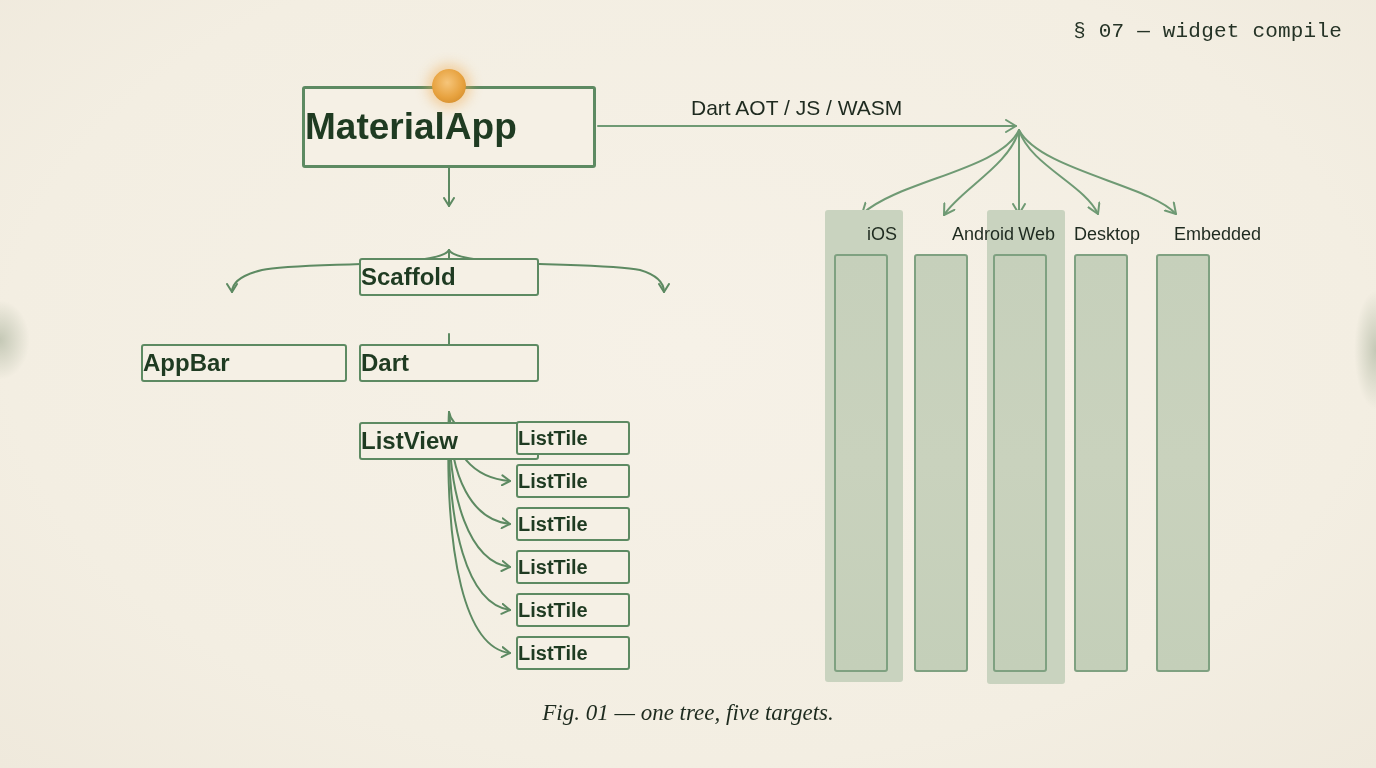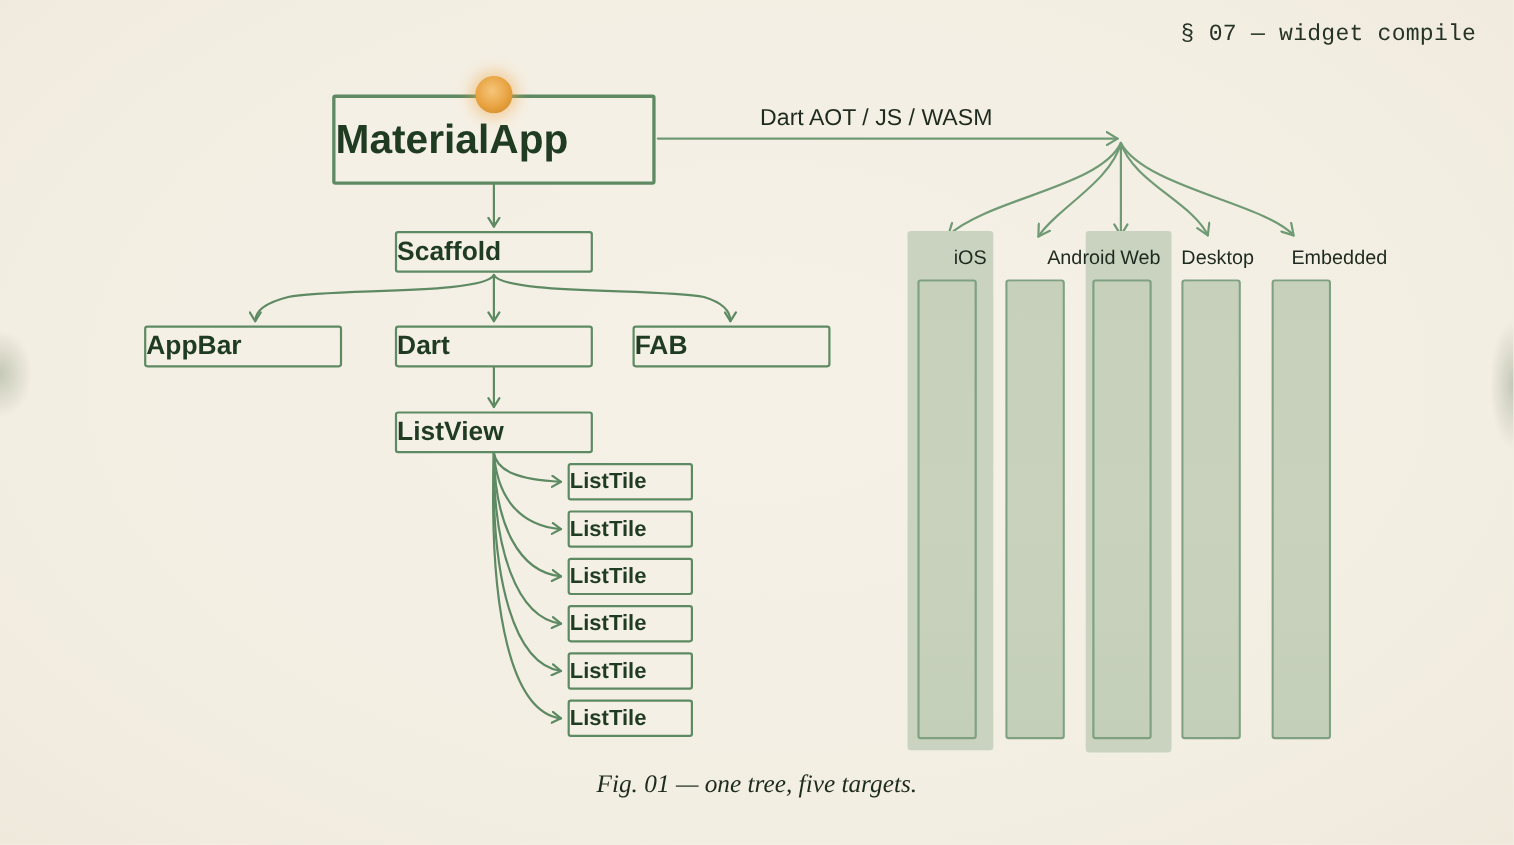--- a/index.html
+++ b/index.html
@@ -44,21 +44,21 @@
       font-family: "Liberation Sans", sans-serif;
       font-weight: bold;
       color: #1f3b22;
     }
     .node.root {
       left: 302px; top: 86px; width: 294px; height: 82px;
       font-size: 37px;
       border-width: 3px;
     }
     .node.mid {
-      height: 38px; font-size: 24px;
+      height: 38px; font-size: 24px; margin-top: 48px;
     }
     .node.tile {
       left: 516px; width: 114px; height: 34px; font-size: 20px;
     }
     .orb {
       position: absolute;
       left: 432px; top: 69px;
       width: 34px; height: 34px;
       border-radius: 50%;
       background: radial-gradient(circle at 45% 40%, #f6c57a 0%, #e7a23f 55%, #c98223 100%);
@@ -167,28 +167,25 @@
 
   <div class="node root">
     <span>MaterialApp</span>
   </div>
   <div class="orb"></div>
 
   <div class="node mid" style="left:359px; top:210px; width:180px;">
     <span>Scaffold</span>
   </div>
 
-  <div class="node mid" style="left:131px; top:296px; width:180px;">
+  <div class="node mid" style="left:141px; top:296px; width:206px;">
     <span>AppBar</span>
   </div>
   <div class="node mid" style="left:359px; top:296px; width:180px;">
     <span>Dart</span>
-  </div>
-  <div class="node mid" style="left:575px; top:296px; width:180px;">
-    <span>FAB</span>
   </div>
 
   <div class="node mid" style="left:359px; top:374px; width:180px;">
     <span>ListView</span>
   </div>
 
   <div class="node tile" style="top:421px;">
     <span>ListTile</span>
   </div>
   <div class="node tile" style="top:464px;">

